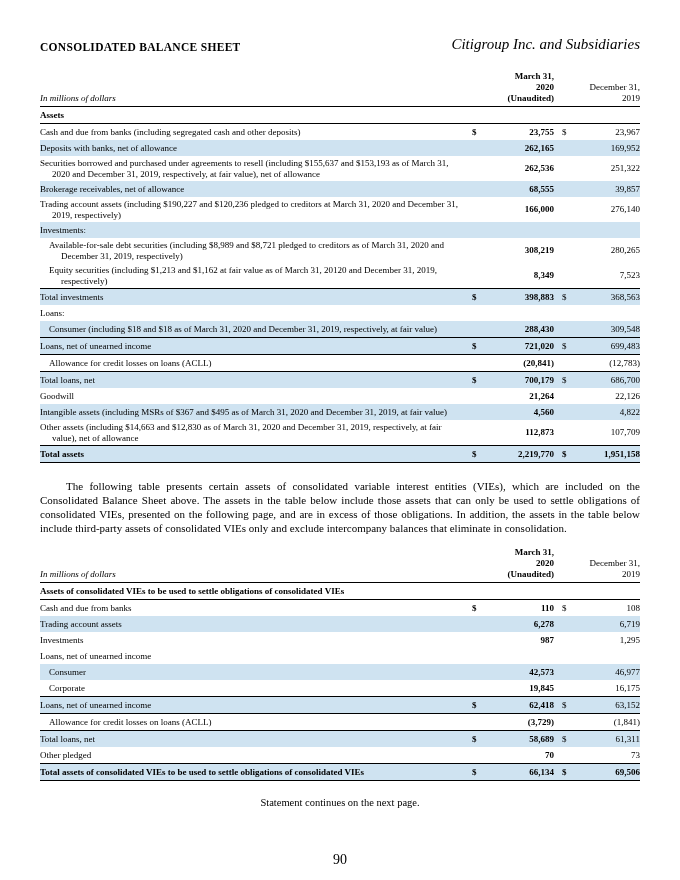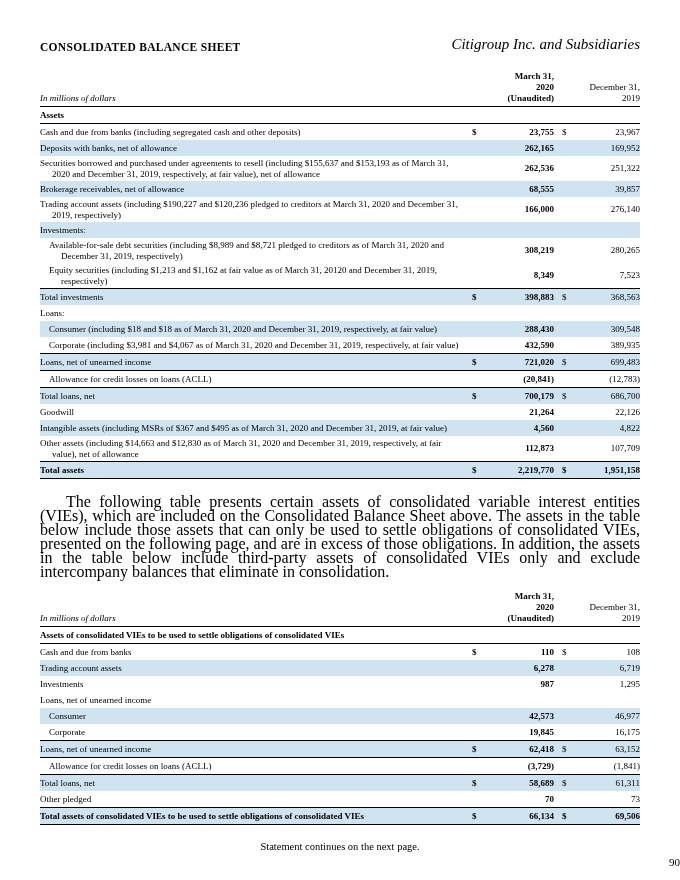--- a/index.html
+++ b/index.html
@@ -32,25 +32,25 @@
   .ind1 { padding-left: 21px; text-indent: -12px; }
 
   .dsign { width: 14px; }
   .d1 { font-weight: bold; }
   .d2 { width: 22px; padding-left: 8px; box-sizing: border-box; }
   .val { text-align: right; }
   .v1 { width: 68px; font-weight: bold; }
   .v2 { width: 64px; }
 
   .para {
-    font-size: 16px; line-height: 14px; text-align: justify;
+    font-size: 11px; line-height: 14px; text-align: justify;
     text-indent: 26px; margin: 16px 0 12px 0;
   }
   .note { font-size: 10.5px; text-align: center; margin-top: 16px; }
-  .pageno { position: absolute; left: 0; right: 0; bottom: 12px; text-align: right; font-size: 11px; }
+  .pageno { position: absolute; left: 0; right: 0; bottom: 12px; text-align: center; font-size: 14px; }
 </style>
 </head>
 <body>
 
 <div class="page">
   <div class="hdr">
     <div class="title">CONSOLIDATED BALANCE SHEET</div>
     <div class="subtitle">Citigroup Inc. and Subsidiaries</div>
   </div>
 
@@ -137,27 +137,20 @@
         <div class="dsign d2"></div>
         <div class="val v2"></div>
       </div>
       <div class="trow sh">
         <div class="lbl ind1">Consumer (including $18 and $18 as of March 31, 2020 and December 31, 2019, respectively, at fair value)</div>
         <div class="dsign d1"></div>
         <div class="val v1">288,430</div>
         <div class="dsign d2"></div>
         <div class="val v2">309,548</div>
       </div>
-      <div class="trow">
-        <div class="lbl ind1">Corporate (including $3,981 and $4,067 as of March 31, 2020 and December 31, 2019, respectively, at fair value)</div>
-        <div class="dsign d1"></div>
-        <div class="val v1">432,590</div>
-        <div class="dsign d2"></div>
-        <div class="val v2">389,935</div>
-      </div>
       <div class="trow sh bt bb">
         <div class="lbl ind0">Loans, net of unearned income</div>
         <div class="dsign d1">$</div>
         <div class="val v1">721,020</div>
         <div class="dsign d2">$</div>
         <div class="val v2">699,483</div>
       </div>
       <div class="trow">
         <div class="lbl ind1">Allowance for credit losses on loans (ACLL)</div>
         <div class="dsign d1"></div>

